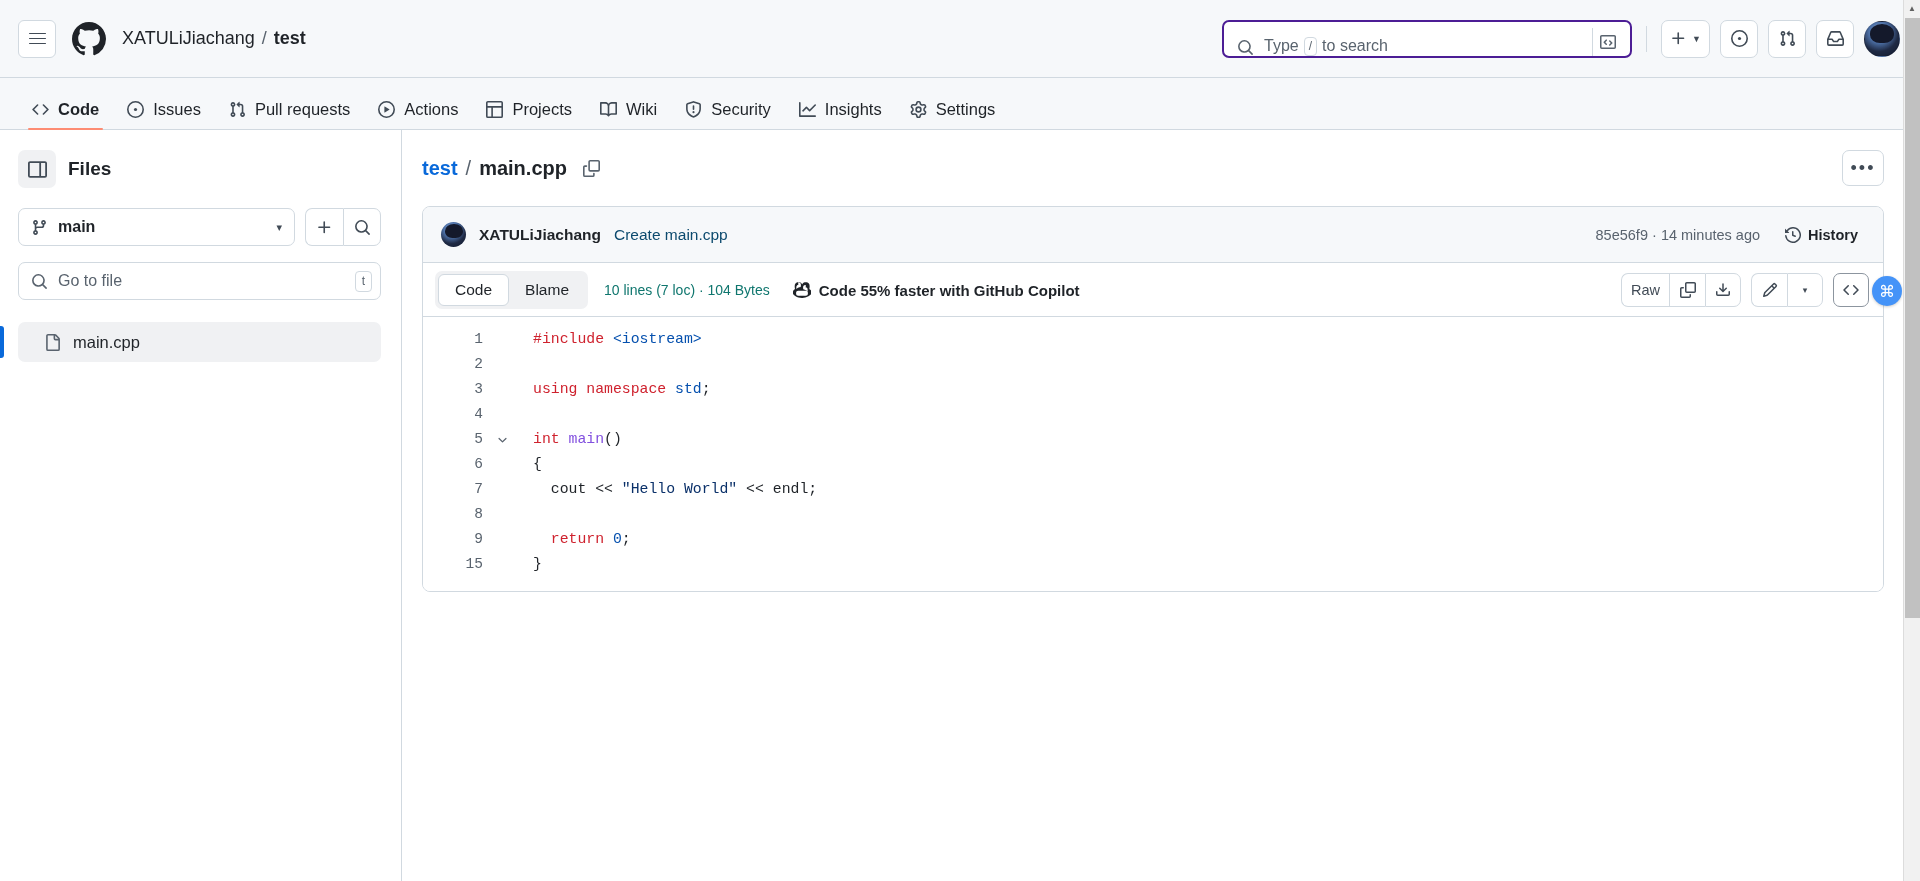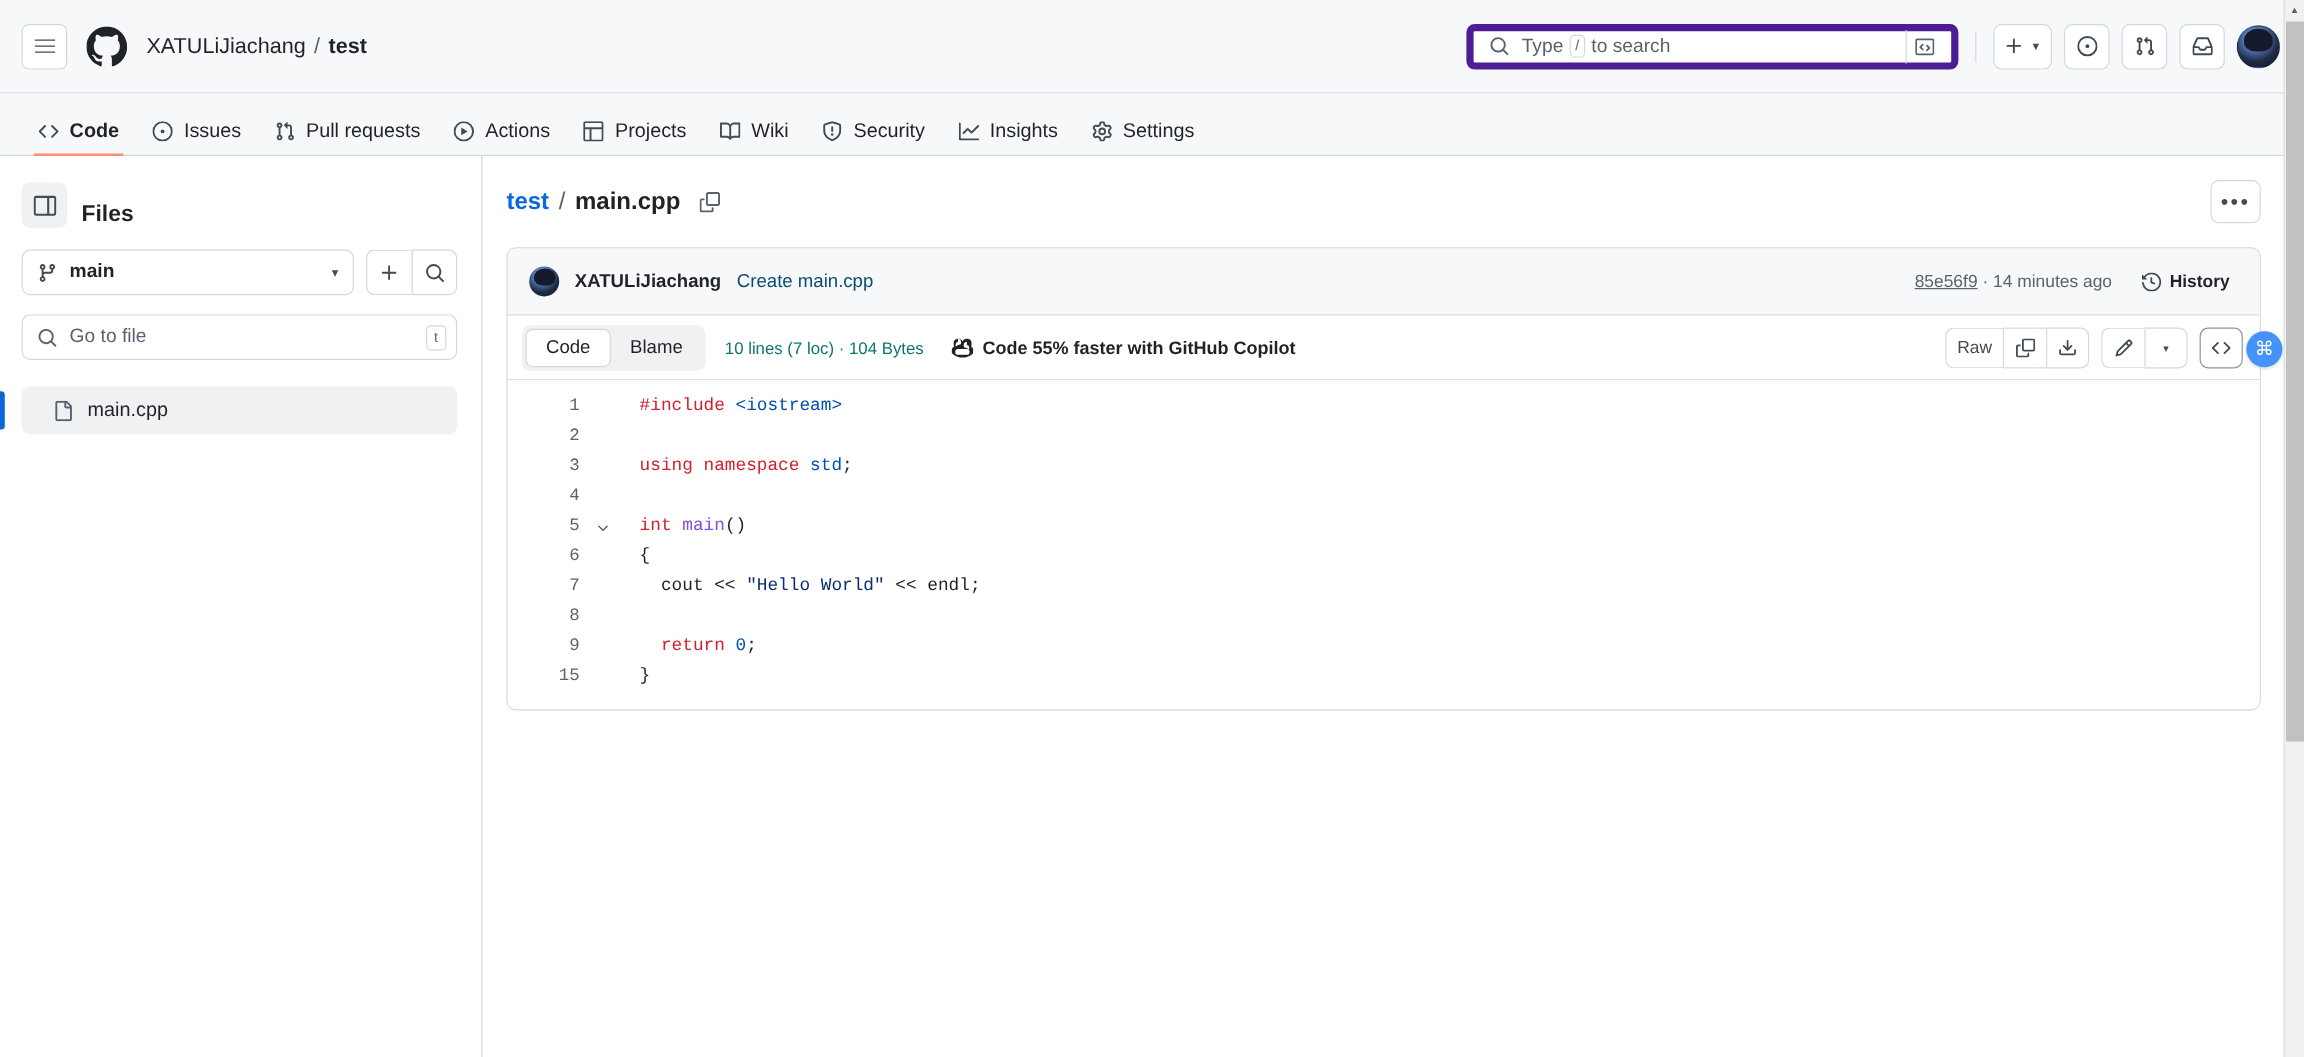--- a/index.html
+++ b/index.html
@@ -39,24 +39,24 @@
     display: flex; align-items: center; gap: 7px;
     white-space: nowrap;
   }
   .repo-owner { color: #1f2328; cursor: pointer; }
   .repo-sep { color: #59636e; font-weight: 300; }
   .repo-name { color: #1f2328; font-weight: bold; cursor: pointer; }
 
   .header-right { margin-left: auto; display: flex; align-items: center; gap: 10px; }
   .search-box {
     width: 410px; height: 38px;
-    border: 6px solid #4c1d95;
+    border: 2px solid #4c1d95;
     border-radius: 7px;
     background: #ffffff;
-    display: flex; align-items: center;
+    display: flex; align-items: flex-end;
     padding: 0 8px 0 13px;
     cursor: pointer;
   }
   .search-box .sicon { flex: 0 0 auto; display: flex; }
   .search-text {
     margin-left: 10px;
     color: #59636e; font-size: 16px;
     display: flex; align-items: center; gap: 5px;
     flex: 1;
   }
@@ -122,21 +122,21 @@
   
   .body-wrap { display: flex; flex: 1 1 auto; min-height: 0; }
 
   
   .sidebar {
     width: 402px; flex: 0 0 402px;
     border-right: 1px solid #d1d9e0;
     padding: 18px 20px 0 18px;
     background: #ffffff;
   }
-  .files-head { display: flex; align-items: flex-end; gap: 8px; height: 42px; }
+  .files-head { display: flex; align-items: center; gap: 8px; height: 42px; }
   .panel-toggle {
     width: 38px; height: 38px; border-radius: 7px;
     display: flex; align-items: center; justify-content: center;
     background: #f0f1f3; cursor: pointer; color: #414b56;
   }
   .files-title { font-size: 19px; font-weight: bold; color: #1f2328; margin-left: 4px; }
 
   .branch-row { display: flex; align-items: center; gap: 10px; margin-top: 18px; }
   .branch-select {
     flex: 1 1 auto; height: 38px;
@@ -233,21 +233,21 @@
   }
   .commit-avatar::after {
     content: ""; position: absolute; left: 16%; top: 8%;
     width: 70%; height: 56%; background: #14192b;
     border-radius: 50% 50% 42% 42%;
   }
   .commit-author { font-size: 15.5px; font-weight: bold; color: #1f2328; cursor: pointer; }
   .commit-msg { font-size: 15.5px; color: #0c4a6e; cursor: pointer; }
   .commit-right { margin-left: auto; display: flex; align-items: center; gap: 18px; }
   .commit-meta { font-size: 14.5px; color: #59636e; }
-  .commit-sha { cursor: pointer; text-decoration: underline; }
+  .commit-sha { cursor: pointer; }
   .history-btn {
     display: flex; align-items: center; gap: 7px;
     font-size: 14.5px; font-weight: bold; color: #1f2328;
     cursor: pointer; padding: 5px 7px; border-radius: 6px;
   }
 
   .file-toolbar {
     height: 54px;
     border-bottom: 1px solid #d1d9e0;
     display: flex; align-items: center;

